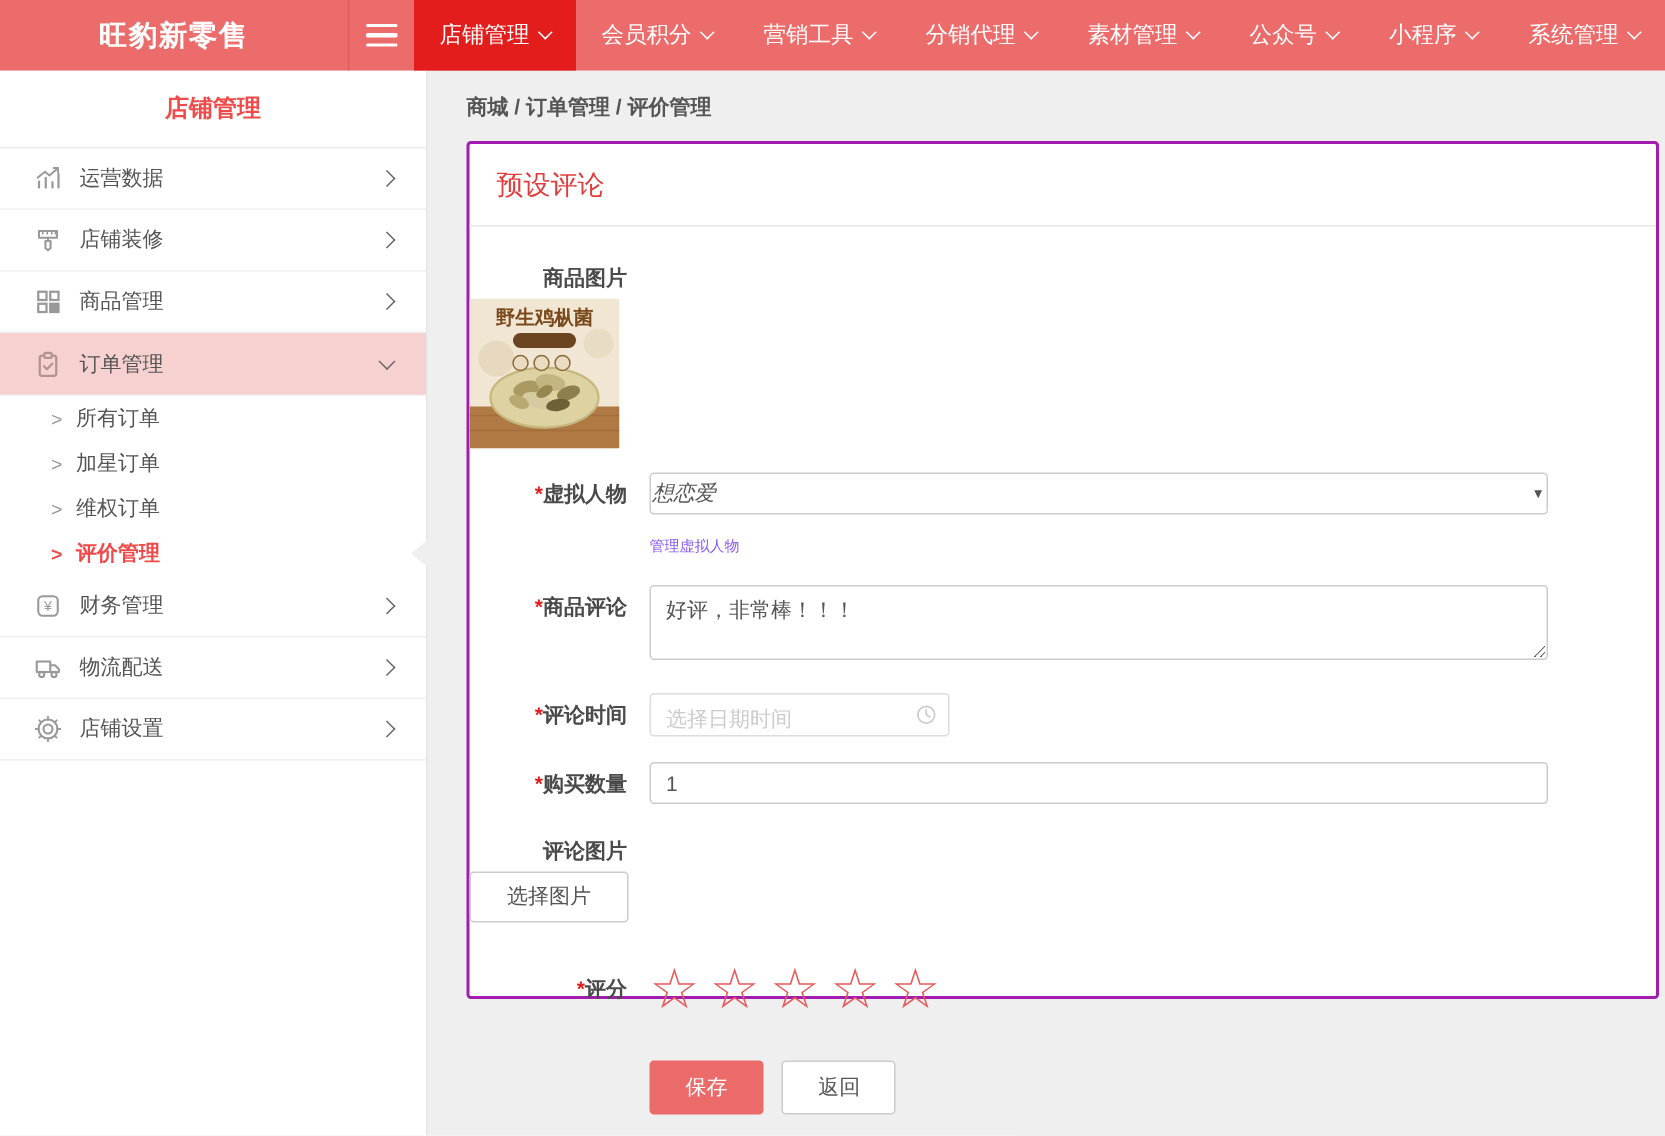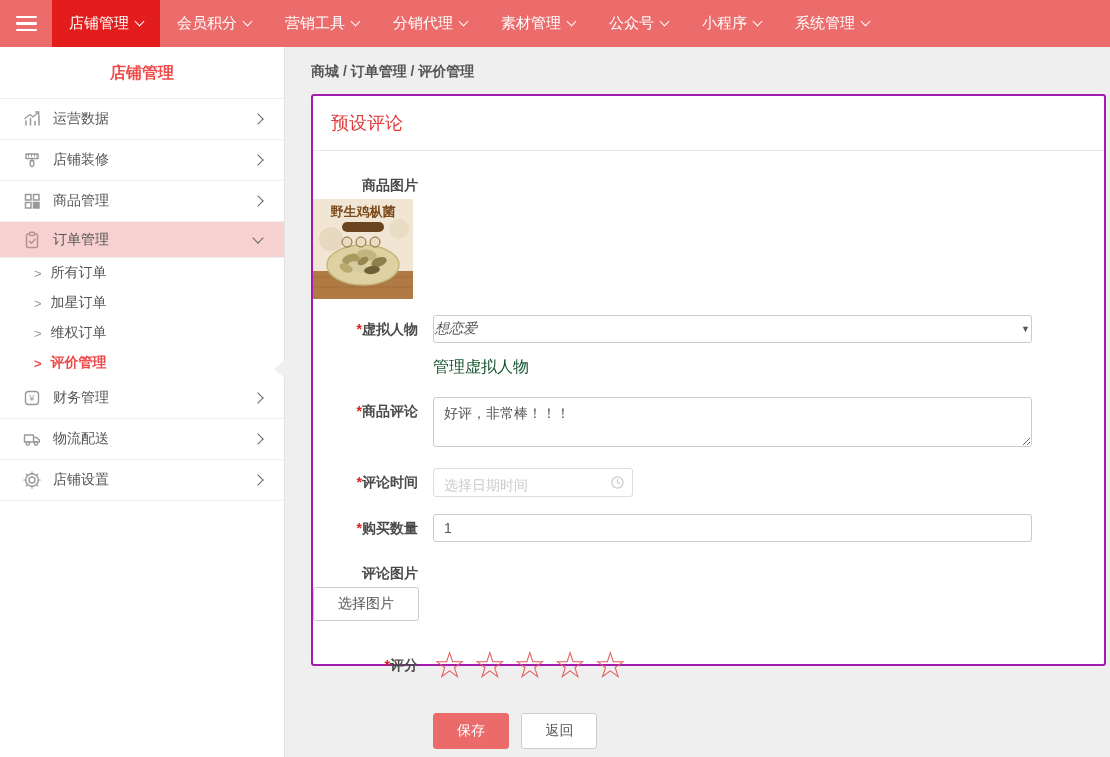--- a/index.html
+++ b/index.html
@@ -24,21 +24,21 @@
     transform:rotate(-45deg); margin-left:7px; position:relative; top:-2px; }
 
   
   .sidebar { position:absolute; left:0; top:47px; width:285px; height:710px;
     background:#fff; border-right:1px solid #e4e4e4; }
   .sidebar-title { height:52px; line-height:52px; text-align:center;
     color:#ef4b4b; font-size:16px; font-weight:bold; border-bottom:1px solid #ececec; }
   .side-item { height:41px; display:flex; align-items:center; padding:0 22px;
     border-bottom:1px solid #f0f0f0; color:#555; font-size:14px; cursor:pointer; }
   .side-item .ic { width:20px; height:20px; margin-right:11px; flex:0 0 auto; }
-  .side-item.parent-active { background:#f7d0d0; height:36px; }
+  .side-item.parent-active { background:#f7d0d0; height:42px; }
   .chev { width:8px; height:8px; border-top:1.6px solid #666; border-right:1.6px solid #666;
     transform:rotate(45deg); margin-left:auto; }
   .chev.down { transform:rotate(135deg); margin-top:-4px; }
   .submenu { }
   .sub-item { height:30px; display:flex; align-items:center; padding-left:34px;
     color:#555; font-size:14px; cursor:pointer; }
   .sub-bullet { color:#999; margin-right:9px; font-size:13px; }
   .sub-item.active, .sub-item.active .sub-bullet { color:#ef4b4b; font-weight:bold; }
   .notch { position:absolute; right:-1px; top:313px; width:0; height:0;
     border-top:9px solid transparent; border-bottom:9px solid transparent;
@@ -57,22 +57,22 @@
     font-size:14px; font-weight:bold; color:#4a4a4a; line-height:28px; }
   .req { color:#e21c1c; font-weight:bold; }
   .ctrl { flex:1 1 auto; }
 
   .prod-img { width:100px; height:100px; display:block; border-radius:1px; }
 
   .select-box { width:599px; height:28px; border:1px solid #ccc; border-radius:3px;
     display:flex; align-items:center; justify-content:space-between;
     padding:0 1px; font-size:14px; color:#555; cursor:pointer; background:#fff;font-style:italic; }
   .select-caret { font-size:9px; color:#555; }
-  .manage-link { display:inline-block; margin:14px 0 2px 0; color:#14532d;
-    font-size:16px; text-decoration:none; cursor:pointer; }
+  .manage-link { display:inline-block; margin:14px 0 2px 0; color:#8b5cf6;
+    font-size:10px; text-decoration:none; cursor:pointer; }
 
   textarea.comment-area { width:599px; height:50px; border:1px solid #ccc;
     border-radius:3px; padding:7px 10px; font-size:14px; color:#555;
     font-family:inherit; resize:both; outline:none; }
 
   .time-wrap { position:relative; width:200px; }
   input.time-input { width:200px; height:29px; border:1px solid #ddd; border-radius:3px;
     padding:4px 30px 0 10px; font-size:14px; color:#555; outline:none; }
   input.time-input::placeholder { color:#ccc; }
   .clock { position:absolute; right:8px; top:7px; }
@@ -89,20 +89,21 @@
   .btn-row { margin-left:120px; margin-top:28px; }
   .save-btn { background:#eb6a6a; border:1px solid #eb6a6a; color:#fff;
     border-radius:3px; padding:8px 23px; font-size:14px; cursor:pointer; }
   .back-btn { background:#fff; border:1px solid #ccc; color:#555;
     border-radius:3px; padding:8px 23px; font-size:14px; margin-left:8px; cursor:pointer; }
 </style>
 </head>
 <body>
 
 <div class="topbar">
+  <div class="brand">旺豹新零售</div>
   <div class="hamburger">
       <i></i>
       <i></i>
       <i></i>
     </div>
   <div class="nav">
     <div class="nav-item active">
         <span>店铺管理</span>
         <span class="caret-down"></span>
       </div>

